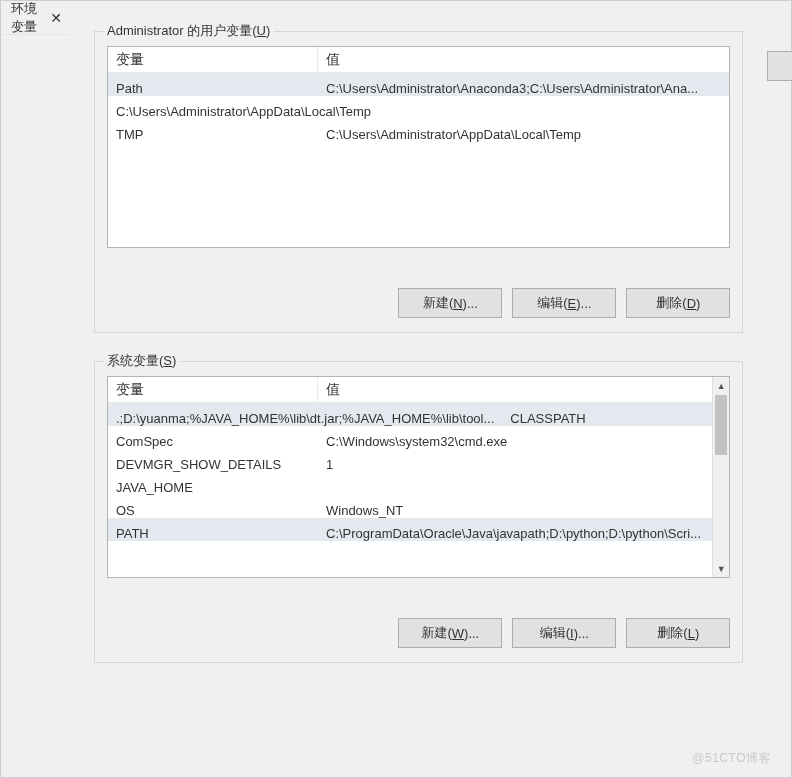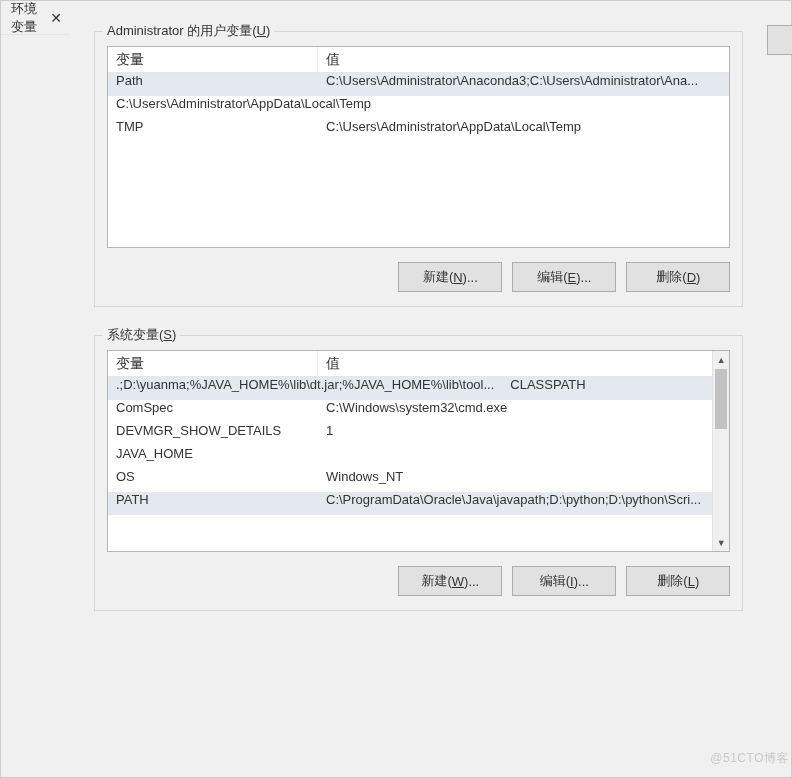--- a/index.html
+++ b/index.html
@@ -98,21 +98,21 @@
     .lv-body {
       overflow: hidden;
     }
     .lv-row {
       display: flex;
       font-size: 13px;
       color: #333;
       height: 23px;
     }
     .lv-row .cell {
-      padding: 0 8px 2px 8px;
+      padding: 8px 8px 2px 8px;
       white-space: nowrap;
       overflow: hidden;
       text-overflow: ellipsis;
     }
     .lv-row .cell.col-var { width: 210px; flex: 0 0 210px; }
     .lv-row .cell.col-val { flex: 1; }
     .lv-row.selected {
       background: #e4e9f0;
     }
     .scrollbar-v {
@@ -152,32 +152,33 @@
       height: 30px;
       background: #e1e1e1;
       border: 1px solid #adadad;
       font-size: 13px;
       color: #333;
       cursor: pointer;
       padding: 0 12px;
       display: inline-flex;
       align-items: center;
       justify-content: center;
+      margin-top: 26px;
     }
     .win-button u { text-decoration: underline; }
     .bottom-row {
       display: flex;
       justify-content: flex-end;
       gap: 25px;
       padding: 24px 24px 18px 0;
     }
     .watermark {
       position: absolute;
       bottom: 10px;
-      right: 2px;
+      right: 20px;
       font-size: 12px;
       color: rgba(128,128,128,0.35);
       pointer-events: none;
       letter-spacing: 0.5px;
     }
   </style>
 </head>
 <body>
 
 <div class="window">

